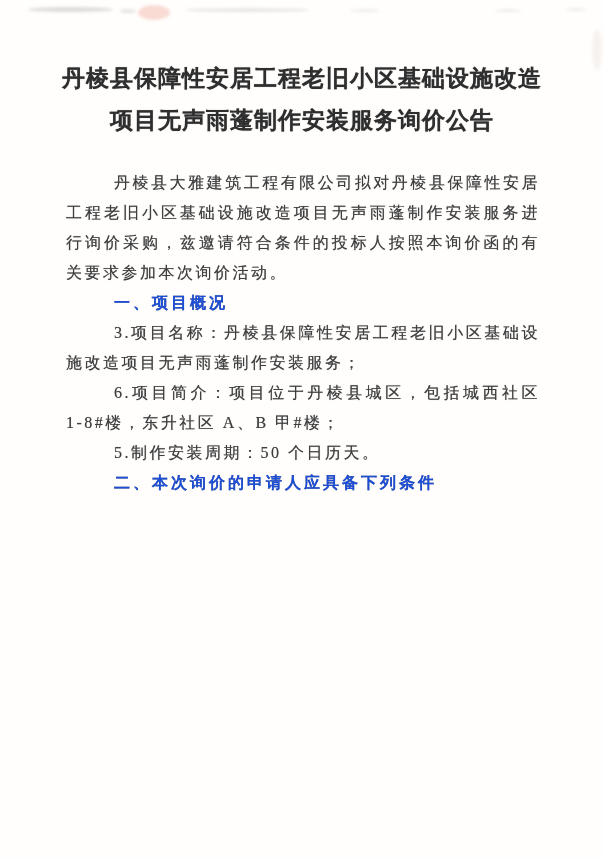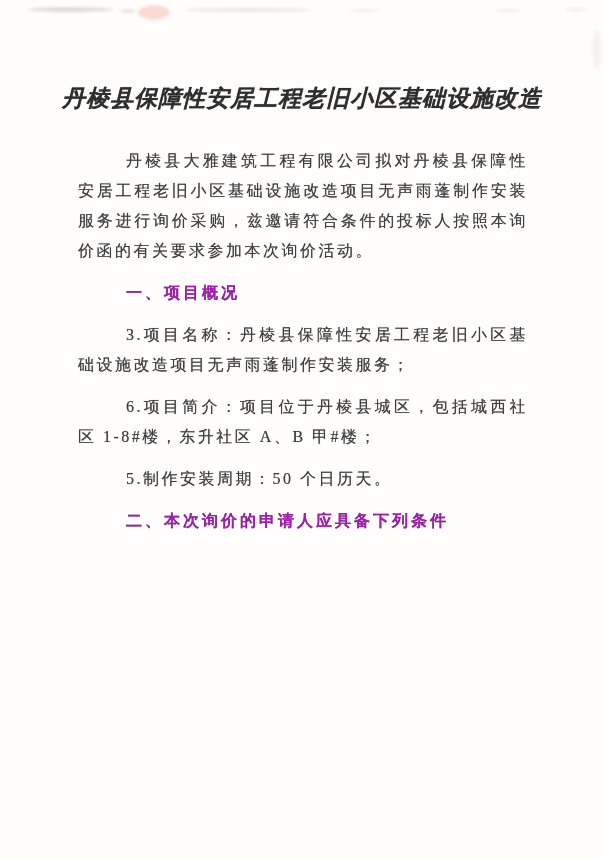--- a/index.html
+++ b/index.html
@@ -25,67 +25,67 @@
   .a1 { left: 28px;  top: 7px;  width: 85px;  height: 5px; background: rgba(150,140,135,0.30); }
   .a2 { left: 120px; top: 9px;  width: 16px;  height: 4px; background: rgba(150,140,135,0.22); }
   .a3 { left: 138px; top: 5px;  width: 32px;  height: 15px; background: rgba(235,140,118,0.30); }
   .a4 { left: 185px; top: 8px;  width: 125px; height: 4px; background: rgba(150,140,135,0.20); }
   .a5 { left: 350px; top: 9px;  width: 30px;  height: 3px; background: rgba(180,150,140,0.18); }
   .a6 { left: 495px; top: 9px;  width: 26px;  height: 3px; background: rgba(150,140,135,0.16); }
   .a7 { left: 565px; top: 8px;  width: 22px;  height: 3px; background: rgba(150,140,135,0.14); }
   .a8 { left: 592px; top: 30px; width: 10px;  height: 40px; background: rgba(210,190,180,0.18); }
 
   .doc-title {
-    margin: 78px 36px 0 36px;
+    margin: 58px 36px 0 36px;
     text-align: center;
     font-size: 23px;
     line-height: 42px;
     font-weight: bold;
     color: #2e2e2e;
     letter-spacing: 1px;
     text-shadow: 0 0 0.8px rgba(46,46,46,0.75);
-    font-style: italic;
   }
   .doc-body {
     margin: 26px 64px 0 66px;
     font-size: 16px;
     line-height: 30px;
     color: #3e3e3e;
     letter-spacing: 2.5px;
     text-align: justify;
     text-shadow: 0 0 0.7px rgba(62,62,62,0.65);
   }
   .doc-body p {
-    margin: 12px;
+    margin: 0;
     text-indent: 48px;
   }
   .heading {
     font-family: "Liberation Sans", "DejaVu Sans", sans-serif;
     font-weight: bold;
-    color: #a21caf;
+    color: #1d4ed8;
     letter-spacing: 3px;
     text-shadow: 0 0 0.6px rgba(51,51,51,0.7);
   }
 </style>
 </head>
 <body>
 
 <div class="page">
 
   <div class="artifact a1"></div>
   <div class="artifact a2"></div>
   <div class="artifact a3"></div>
   <div class="artifact a4"></div>
   <div class="artifact a5"></div>
   <div class="artifact a6"></div>
   <div class="artifact a7"></div>
   <div class="artifact a8"></div>
 
   <div class="doc-title">
     <div>丹棱县保障性安居工程老旧小区基础设施改造</div>
+    <div>项目无声雨蓬制作安装服务询价公告</div>
   </div>
 
   <div class="doc-body">
     <p>丹棱县大雅建筑工程有限公司拟对丹棱县保障性安居工程老旧小区基础设施改造项目无声雨蓬制作安装服务进行询价采购，兹邀请符合条件的投标人按照本询价函的有关要求参加本次询价活动。</p>
     <p class="heading">一、项目概况</p>
     <p>3.项目名称：丹棱县保障性安居工程老旧小区基础设施改造项目无声雨蓬制作安装服务；</p>
     <p>6.项目简介：项目位于丹棱县城区，包括城西社区 1-8#楼，东升社区 A、B 甲#楼；</p>
     <p>5.制作安装周期：50 个日历天。</p>
     <p class="heading">二、本次询价的申请人应具备下列条件</p>
   </div>

